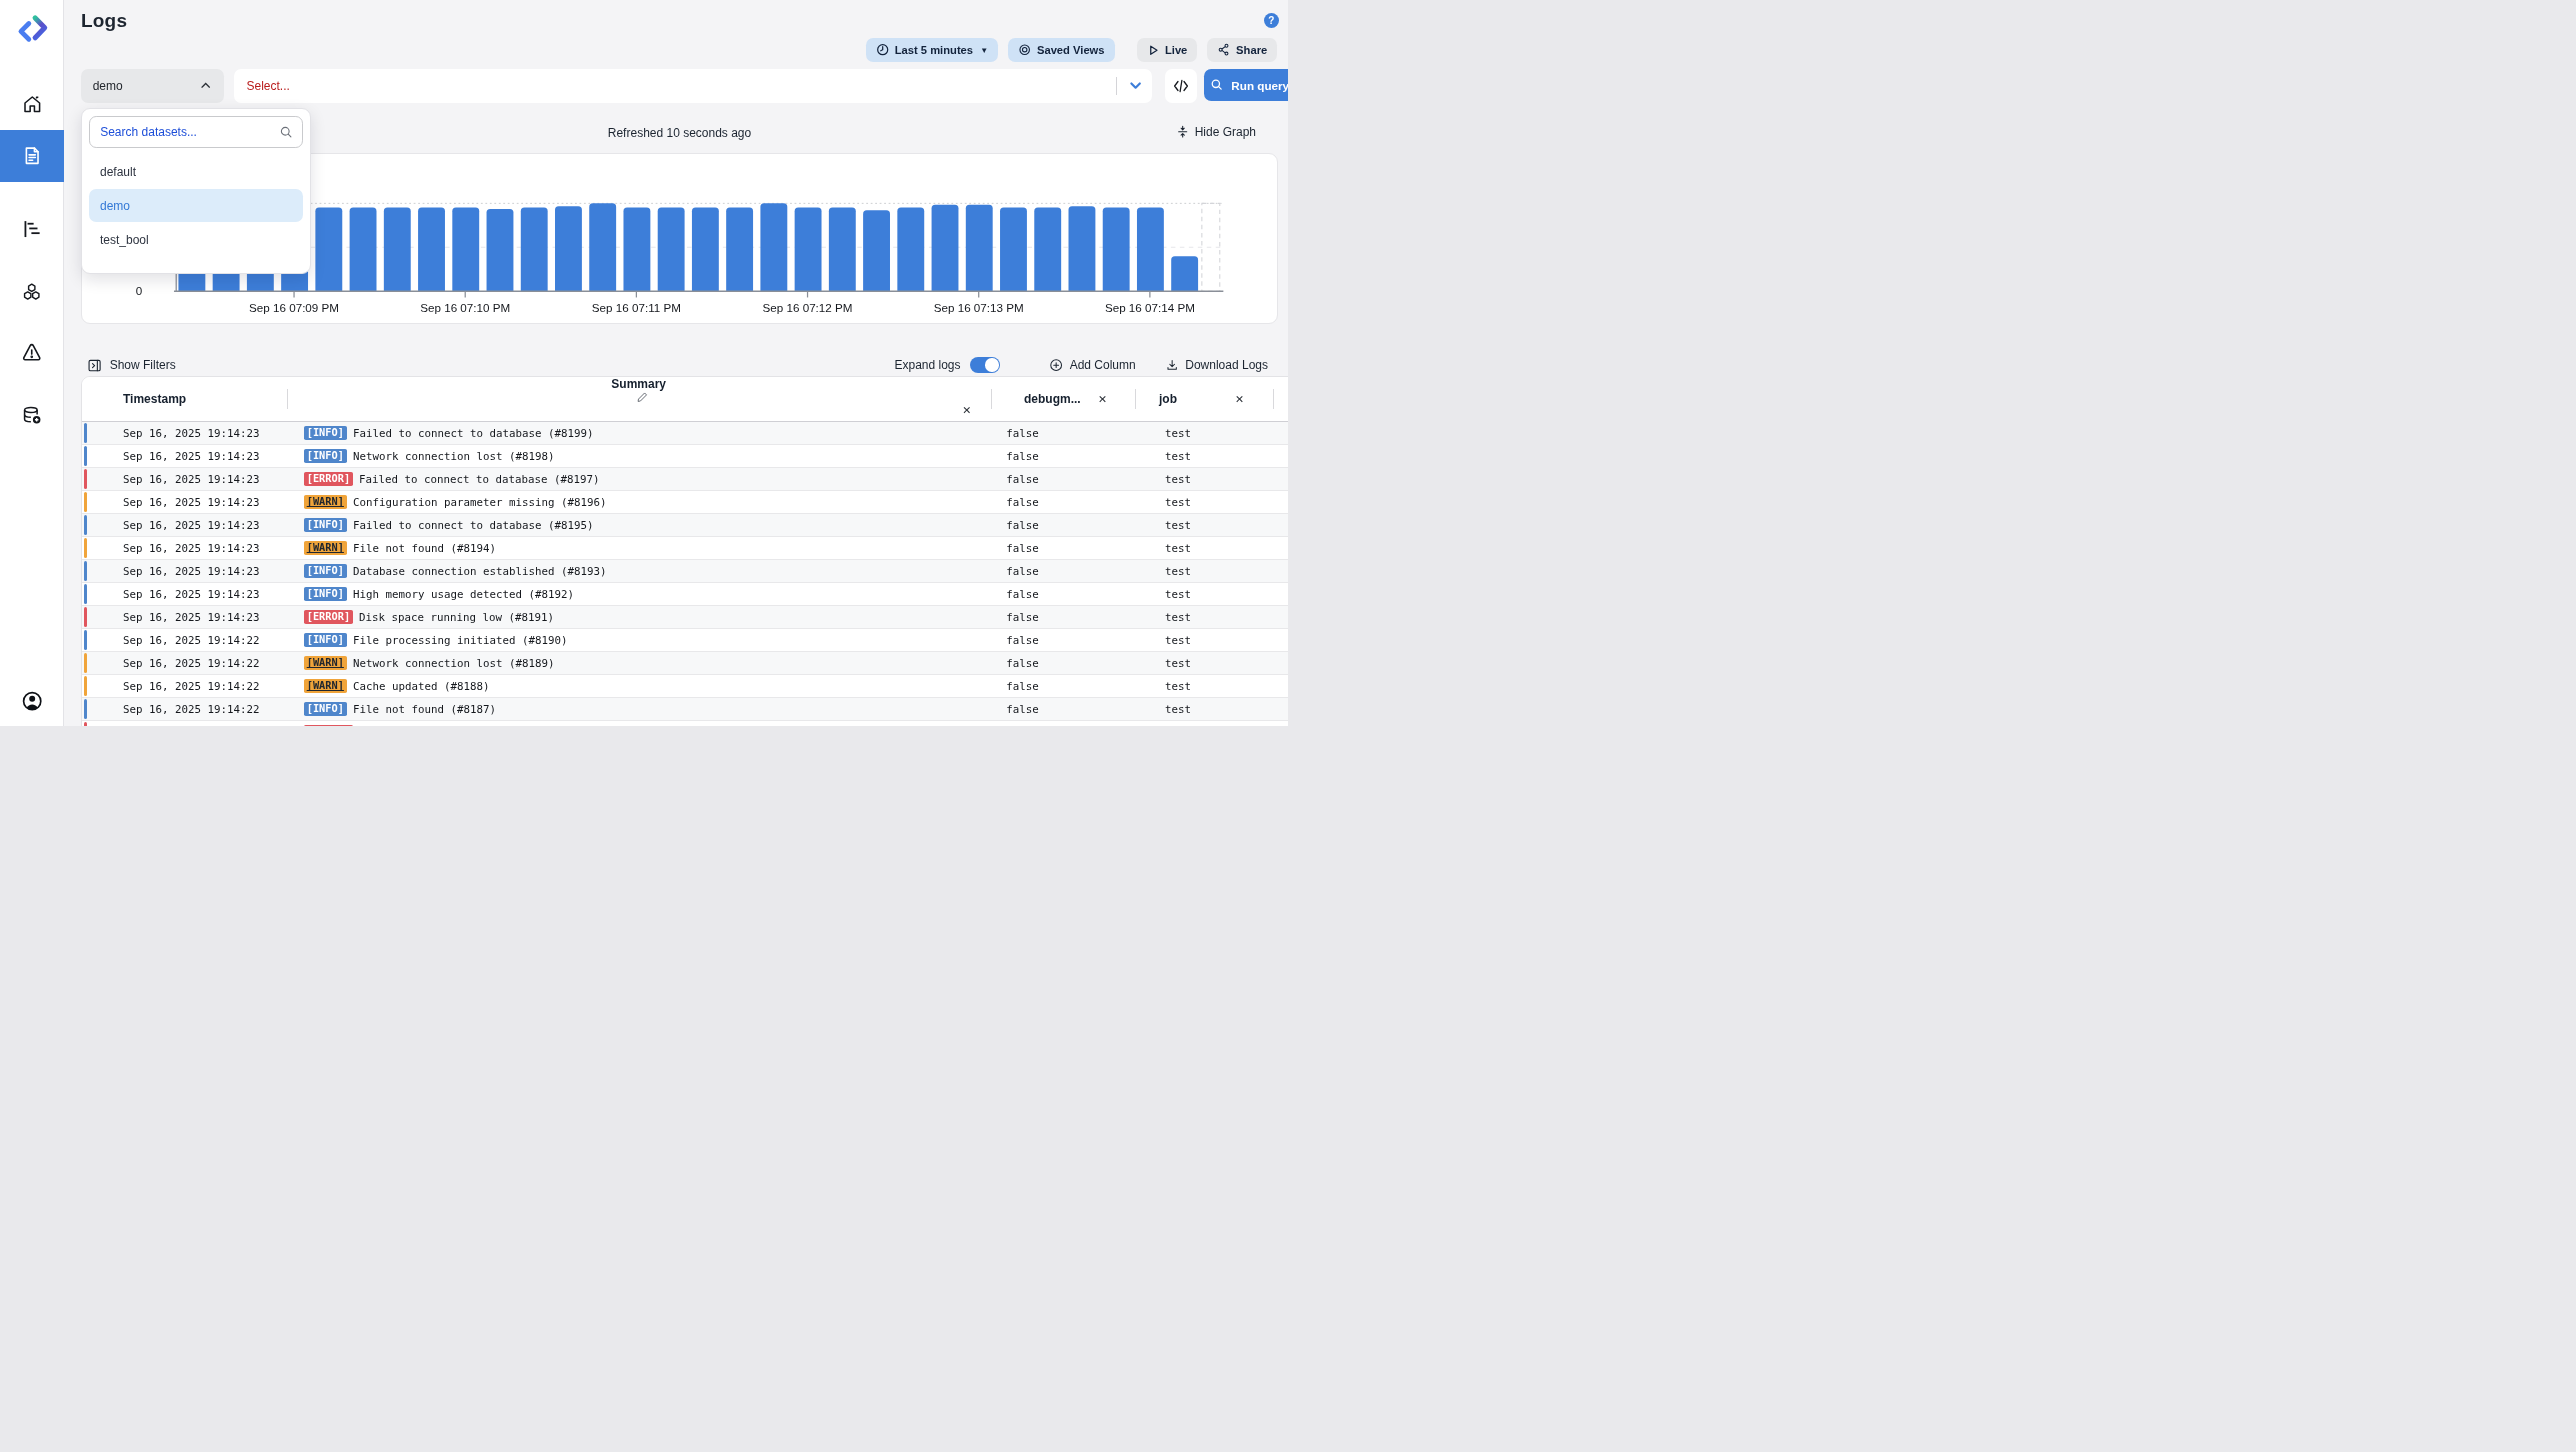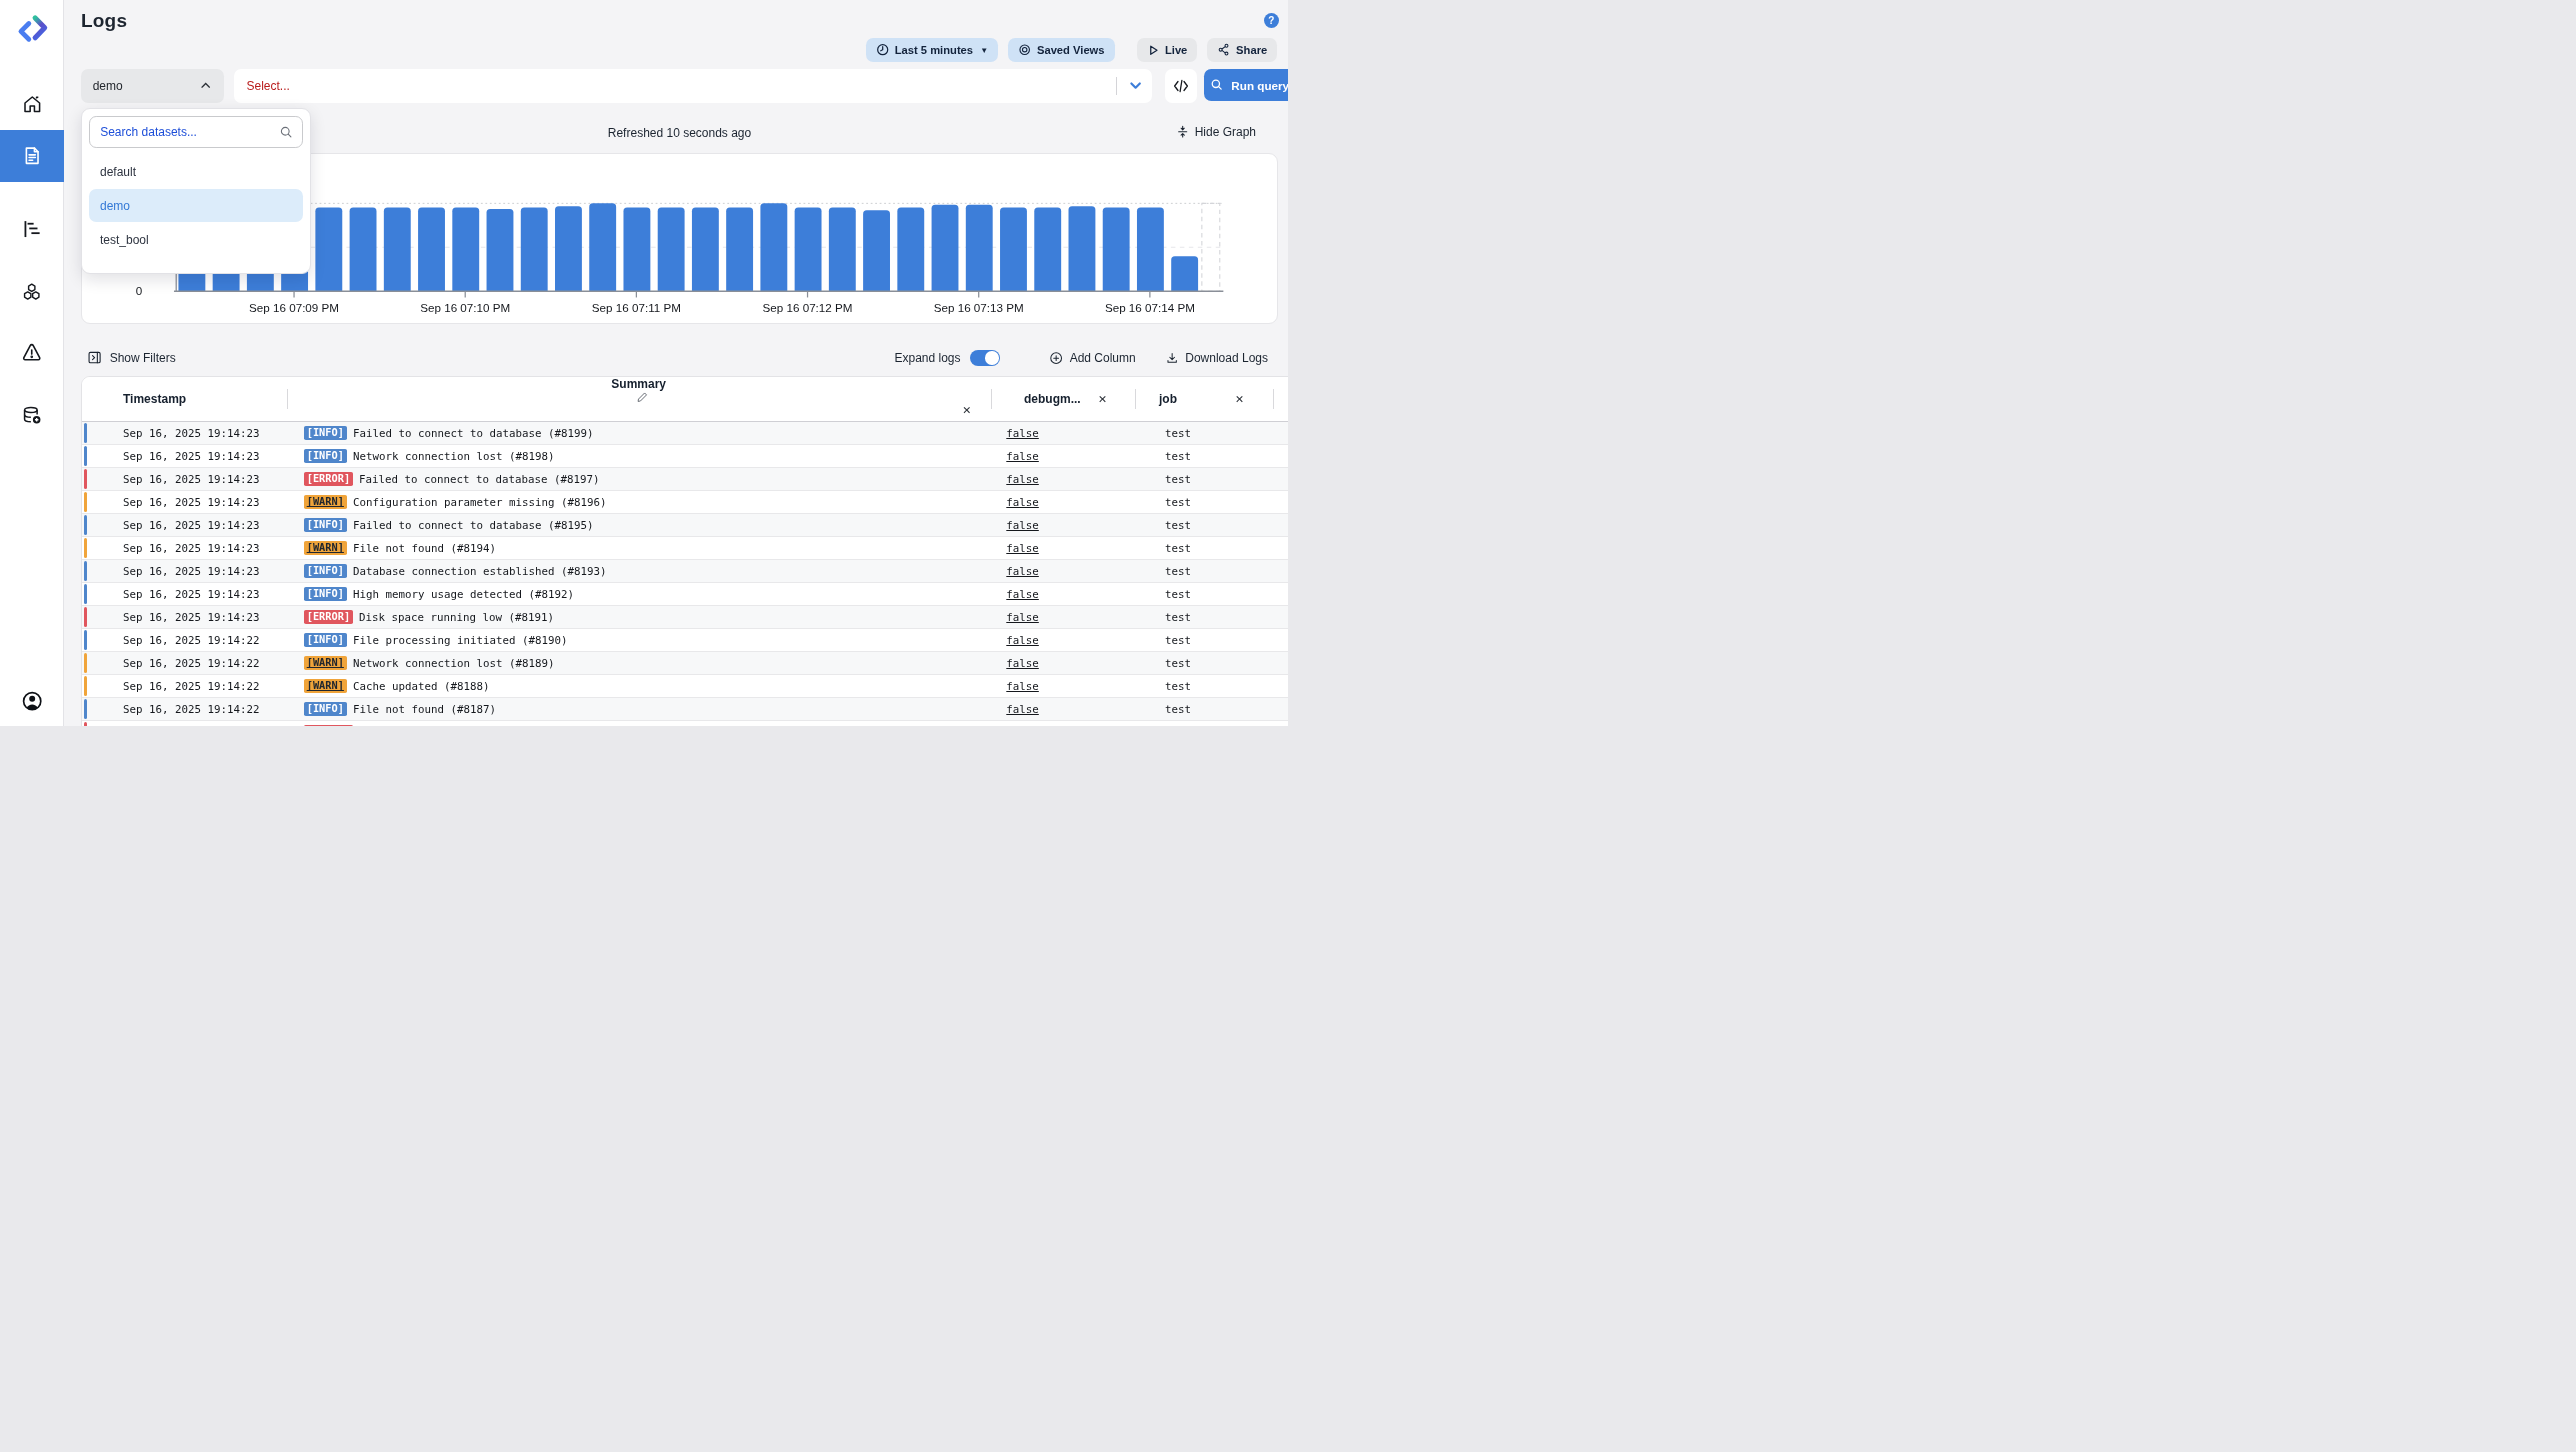--- a/index.html
+++ b/index.html
@@ -47,21 +47,21 @@
     border-radius:7.2px; margin:0.9px 1.8px; cursor:pointer;}
   .dd-item.sel{ background:#dcecfa; color:#3479d6; }
   
   .refresh-row{ position:absolute; top:126px; left:17px; width:1197px; text-align:center; font-size:12px; font-weight:500; color:#1b2430;}
   .hide-graph{ position:absolute; top:125px; right:32px; display:flex; align-items:center; gap:5.4px; font-size:12px; font-weight:500; color:#1b2430; cursor:pointer;}
   
   .graph-card{ position:absolute; left:17px; top:153px; width:1197px; height:171px; background:#fff;
     border:0.9px solid #e6e6e9; border-radius:9px; }
   .graph-card svg{ position:absolute; left:14.3px; top:7.2px; }
   
-  .toolbar{ position:absolute; top:350px; left:17px; right:20px; height:23px; display:flex; align-items:flex-start; }
+  .toolbar{ position:absolute; top:350px; left:17px; right:20px; height:23px; display:flex; align-items:flex-end; }
   .tb-left{ display:flex; align-items:center; gap:7.2px; margin-left:6.3px; font-size:12px; font-weight:500; cursor:pointer;}
   .tb-right{ margin-left:auto; display:flex; align-items:center; gap:9px; font-size:12px; font-weight:500;}
   .toggle{ width:30.5px; height:16px; border-radius:8px; background:var(--accent); position:relative; cursor:pointer; margin-right:20px;}
   .toggle .knob{ position:absolute; right:1.3px; top:1.3px; width:13.4px; height:13.4px; border-radius:50%; background:#fff;}
   .tb-btn{ display:flex; align-items:center; gap:6.3px; cursor:pointer; margin-left:20px;}
   
   .table-card{ position:absolute; left:17px; top:376px; width:1345px; height:360px; background:#fff;
     border:0.9px solid #e3e3e6; border-radius:9px 9px 0 0; overflow:hidden;}
   .thead{ display:grid; grid-template-columns:206px 704px 144px 138px 4.5px; height:45px; align-items:center;
     border-bottom:0.9px solid #cfcfd4; font-size:12px; font-weight:bold; color:#16202e; background:#fff;}
@@ -79,21 +79,21 @@
     border-bottom:0.9px solid #e8e8ea; font-family:"DejaVu Sans Mono",monospace; font-size:10.8px; color:#15181d; position:relative;}
   .trow:nth-child(odd){ background:#f7f8f9;}
   .stripe{ position:absolute; left:1.8px; top:0.9px; bottom:0.9px; width:3.6px; border-radius:1.8px;}
   .cell-ts{ padding-left:41px; white-space:nowrap;}
   .cell-sum{ padding-left:16px; display:flex; align-items:center; gap:6.3px; white-space:nowrap; overflow:hidden;}
   .badge{ font-weight:bold; font-size:10.3px; padding:0px 2.7px; border-radius:1.8px; line-height:13.4px;}
   .badge.info{ background:var(--info); color:#fff;}
   .badge.error{ background:var(--error); color:#fff;}
   .badge.warn{ background:var(--warn); color:#20262e;text-decoration:underline;}
   .stripe.info{ background:var(--info);} .stripe.error{ background:var(--error);} .stripe.warn{ background:var(--warn);}
-  .cell-dbg{ padding-left:14.3px;text-decoration:underline;}
+  .cell-dbg{ padding-left:14.3px;}
   .cell-job{ padding-left:29px;}
 </style>
 </head>
 <body>
 
 <div id="app" style="--accent: #3d7ed9; --info: #4f86cb; --error: #e0565e; --warn: #f0a43a;">
 
   <aside>
     <div class="side-item" style="top:7.2px;height:43px;">
       <svg width="38" height="38" viewBox="0 0 48 48">

